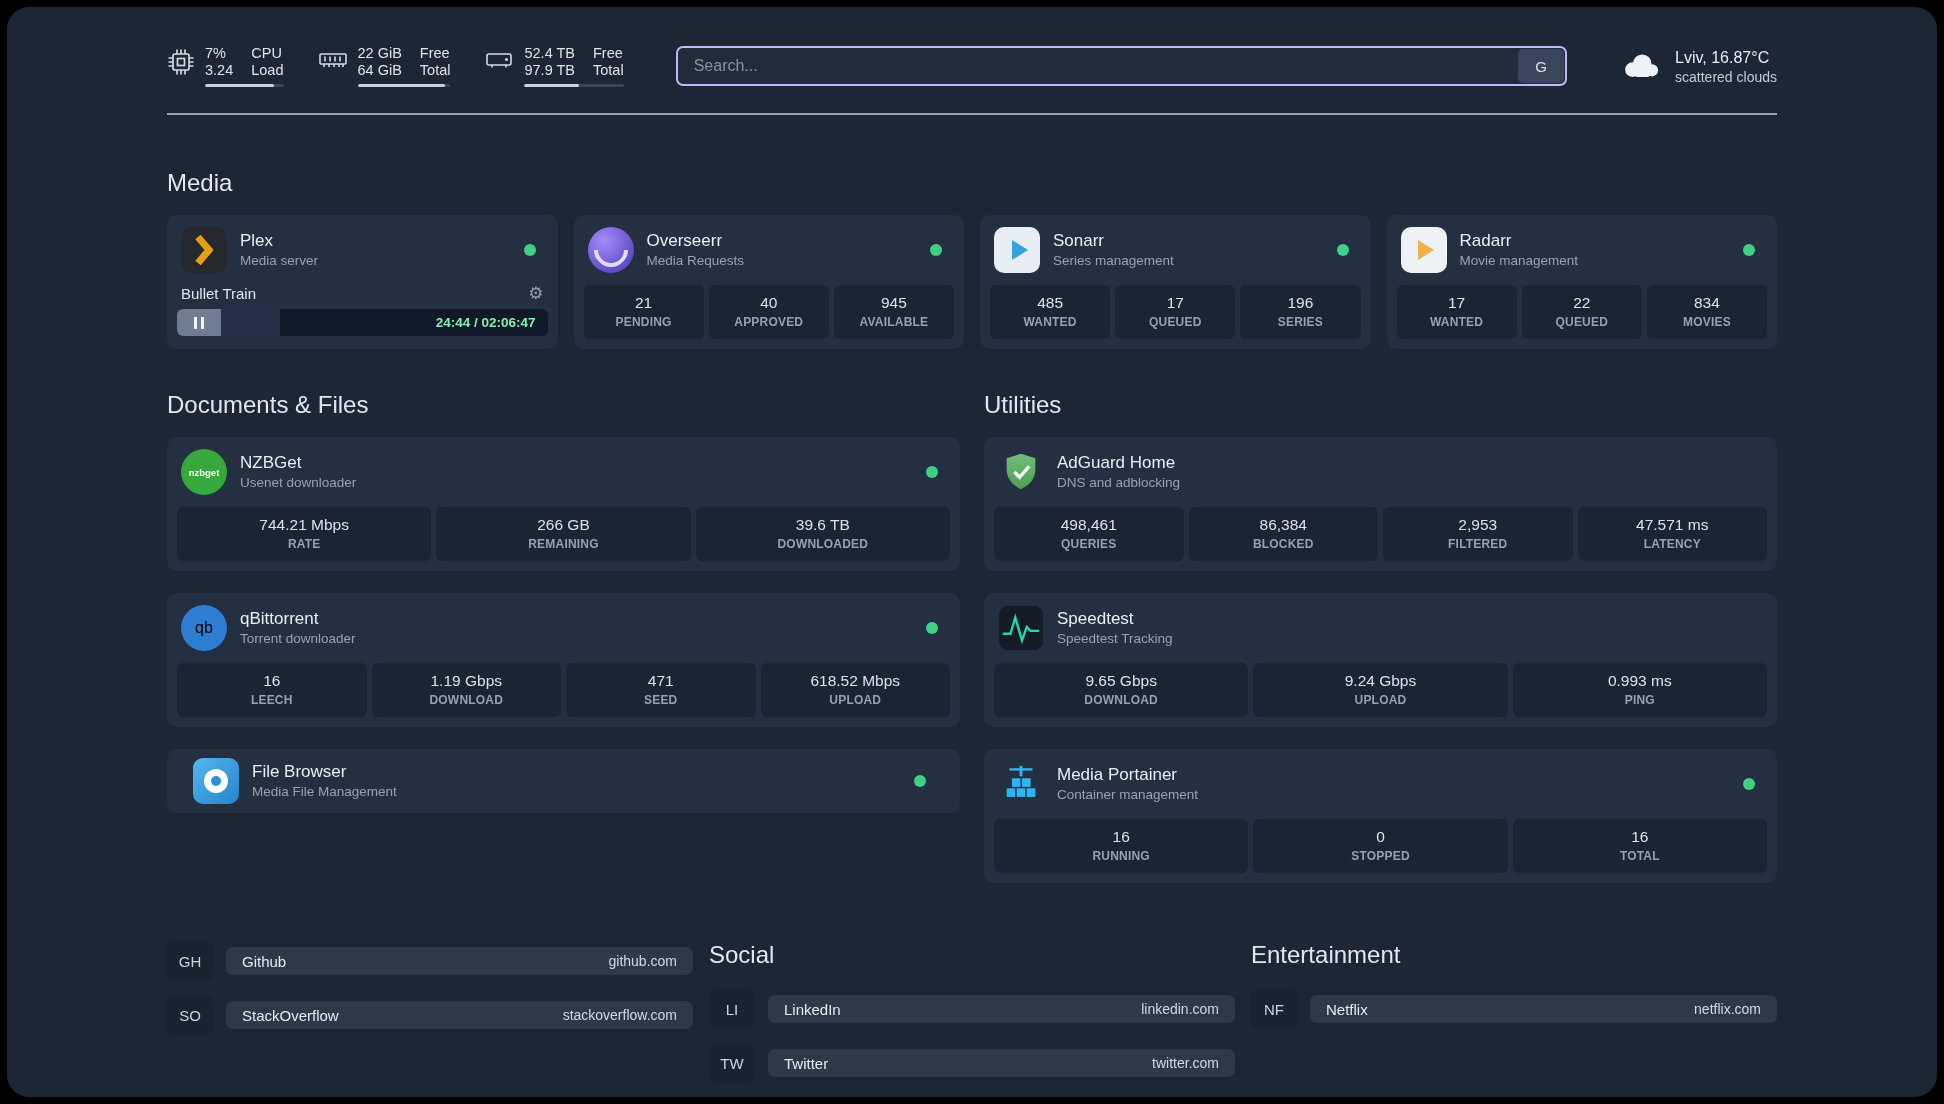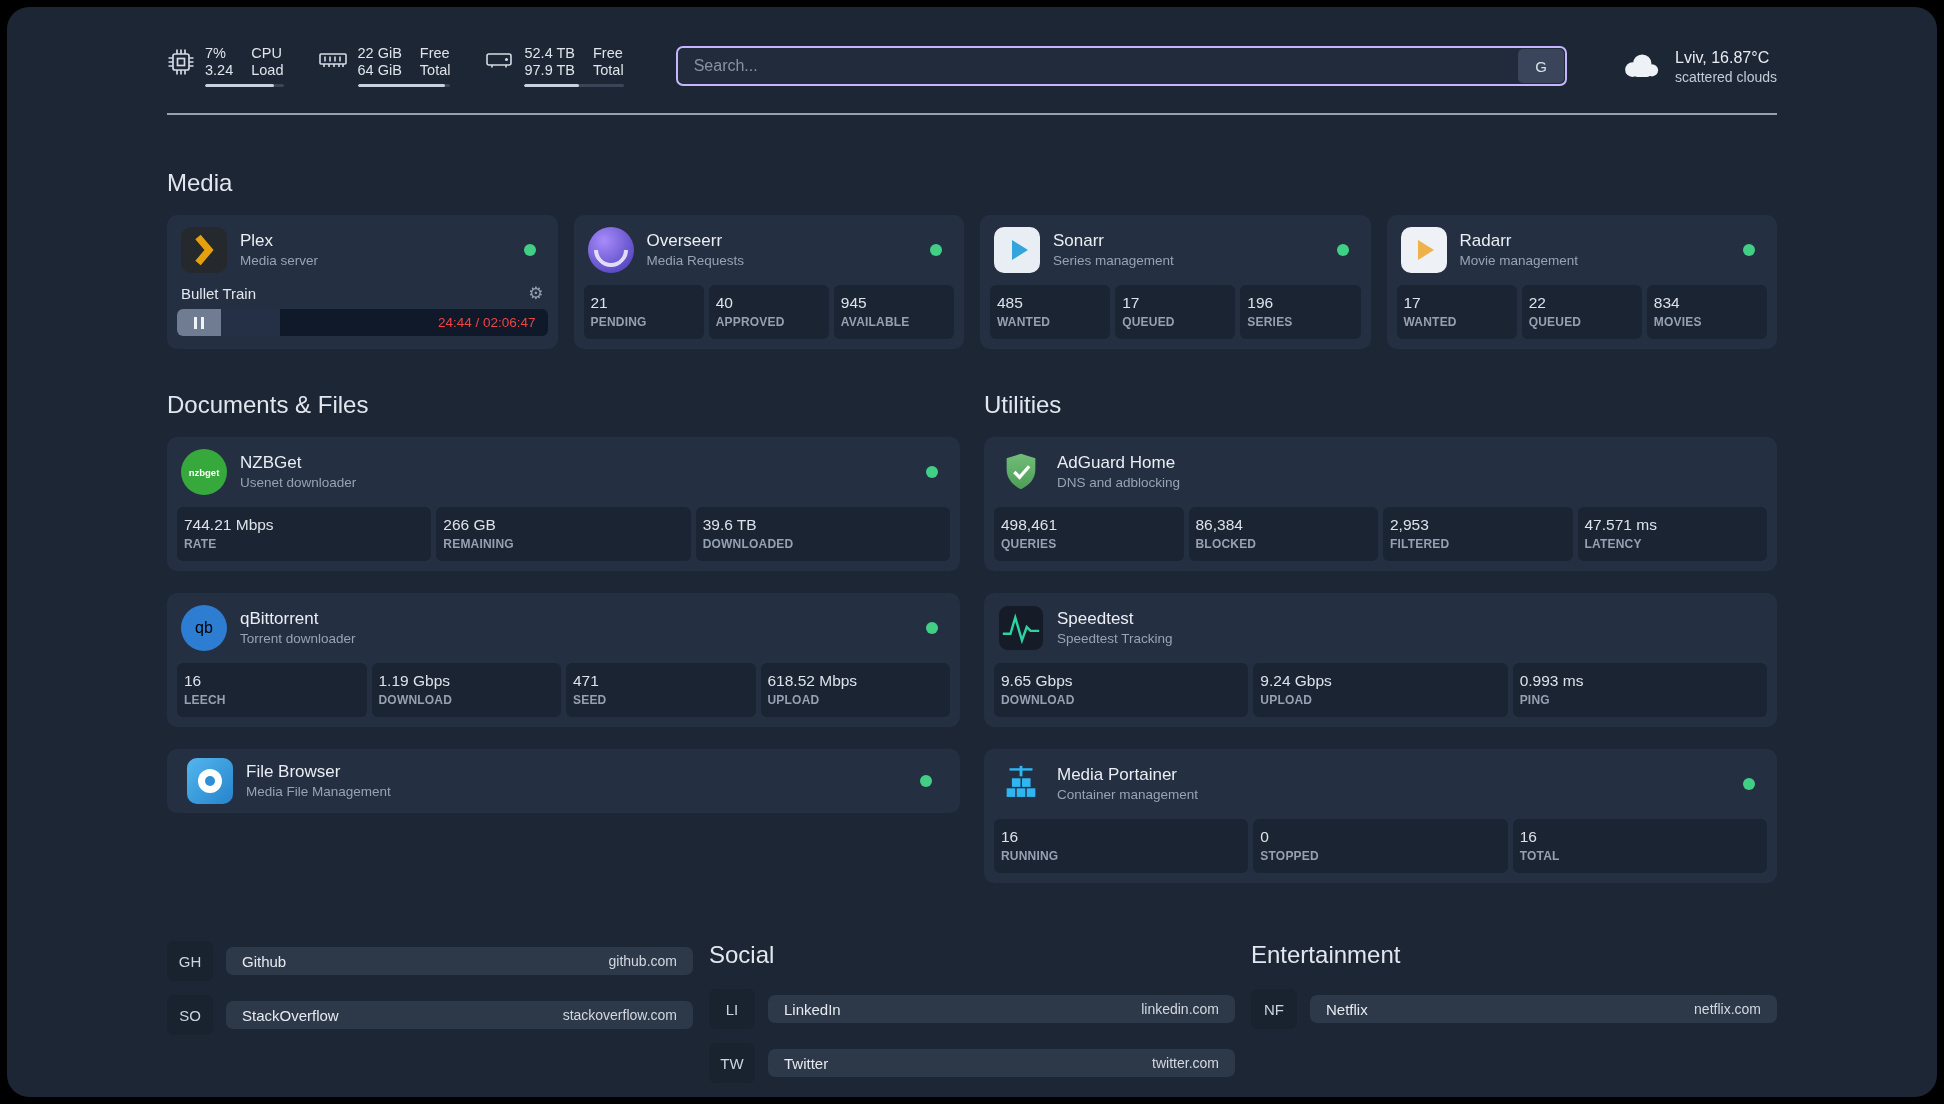--- a/index.html
+++ b/index.html
@@ -36,40 +36,40 @@
   .sec-mid{margin-top:42px;}
   .sec-bm{margin-top:58px;}
   .grid4{display:grid;grid-template-columns:repeat(4,1fr);gap:16px;}
   .grid2{display:grid;grid-template-columns:1fr 1fr;gap:24px;align-items:start;}
   .grid3{display:grid;grid-template-columns:repeat(3,1fr);gap:16px;align-items:start;}
   .col .card{margin-bottom:22px;}
   .col .card:last-child{margin-bottom:0;}
 
   
   .card{background:var(--card);border-radius:10px;padding:10px;cursor:pointer;}
-  .card.slim{padding:7px 16px;}
+  .card.slim{padding:7px 22px;}
   .card-head{display:flex;align-items:center;gap:13px;padding:2px 4px;}
   .icon{width:46px;height:46px;flex:none;display:flex;align-items:center;justify-content:center;border-radius:10px;position:relative;overflow:hidden;}
   .name{font-size:17px;font-weight:500;color:#eaedf2;line-height:22px;}
   .sub{font-size:13.5px;color:var(--muted);line-height:18px;}
   .dot{width:12px;height:12px;border-radius:50%;background:var(--dot);margin-left:auto;margin-right:8px;flex:none;}
   .stats{display:flex;gap:5px;margin-top:10px;}
-  .stat{flex:1;background:var(--stat);border-radius:6px;padding:8px 7px 9px;}
+  .stat{flex:1;background:var(--stat);border-radius:6px;padding:8px 7px 9px;text-align:center;}
   .sv{font-size:15.5px;color:#dde2ea;line-height:19px;}
   .sl{font-size:12px;font-weight:700;color:#96a0b1;line-height:15px;margin-top:3px;letter-spacing:.2px;}
 
   
   .player-title-row{display:flex;justify-content:space-between;align-items:center;margin:10px 4px 7px;}
   .player-title{font-size:15px;color:#e2e6ee;}
   .gear{font-size:17px;color:#949eae;cursor:pointer;line-height:1;}
   .player-bar{position:relative;display:flex;align-items:center;height:27px;border-radius:6px;overflow:hidden;background:#10192a;}
   .pause{width:44px;height:100%;background:#707c92;display:flex;align-items:center;justify-content:center;gap:4px;cursor:pointer;flex:none;}
   .pause i{display:block;width:3px;height:12px;background:#f0f3f7;}
   .pfill{position:absolute;left:44px;top:0;bottom:0;width:16%;background:#253046;}
-  .ptime{position:absolute;right:12px;font-size:13.5px;color:#ef4444;}
+  .ptime{position:absolute;right:12px;font-size:13.5px;color:#86efac;font-weight:bold;}
 
   
   .ic-plex{background:#25282d;}
   .ic-overseerr{border-radius:50%;background:radial-gradient(circle at 35% 30%,#a78bfa,#5b4bc4 75%);}
   .ic-overseerr::after{content:"";position:absolute;width:26px;height:26px;border-radius:50%;
     border:4.5px solid rgba(235,232,252,.92);border-right-color:transparent;border-bottom-color:transparent;transform:rotate(225deg);}
   .ic-sonarr{background:#e8eef4;}
   .ic-sonarr::after{content:"";border-left:16px solid #33a4dc;border-top:10px solid transparent;border-bottom:10px solid transparent;margin-left:5px;}
   .ic-radarr{background:#eef2f6;}
   .ic-radarr::after{content:"";border-left:16px solid #edb24a;border-top:10px solid transparent;border-bottom:10px solid transparent;margin-left:5px;}

